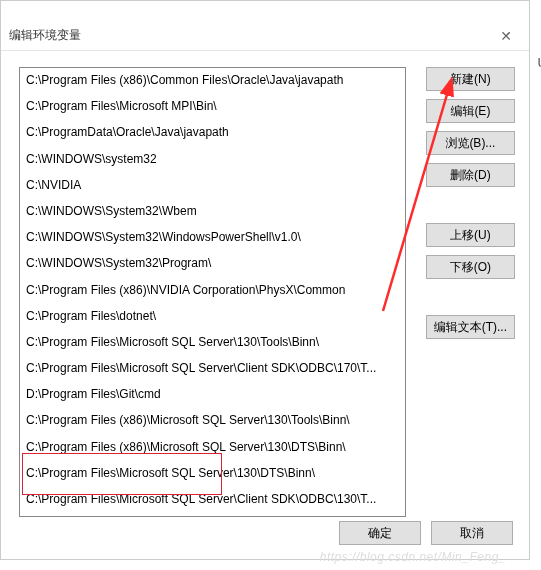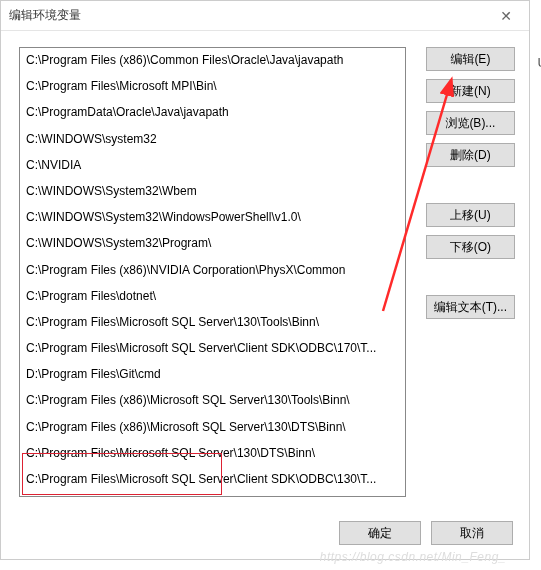--- a/index.html
+++ b/index.html
@@ -1,18 +1,18 @@
 <!DOCTYPE html>
 <html><head>
 <meta charset="utf-8">
 <style>
 * { box-sizing: border-box; margin: 0; padding: 0; }
 body { font-family: "Microsoft YaHei", "Segoe UI", sans-serif; font-size: 12px; background: #fff; width: 541px; height: 570px; position: relative; overflow: hidden; }
 .dialog { width: 530px; height: 560px; border: 1px solid #ccc; background: #fff; position: relative; }
-.titlebar { height: 30px; display: flex; align-items: center; padding: 0 8px; border-bottom: 1px solid #e5e5e5; }
+.titlebar { height: 30px; display: flex; align-items: center; padding: 0 8px; border-bottom: 1px solid #e5e5e5; margin-top: 20px; }
 .titlebar .title { flex: 1; font-size: 12px; color: #333; }
 .titlebar .close { width: 30px; text-align: center; color: #666; font-size: 14px; cursor: pointer; }
 .content { display: flex; padding: 16px 14px 8px 18px; gap: 20px; }
 .listbox { width: 390px; height: 450px; border: 1px solid #888; background: #fff; overflow: hidden; }
 .listbox .row { padding: 3px 6px; font-size: 12px; color: #000; white-space: nowrap; overflow: hidden; text-overflow: ellipsis; border-bottom: 1px solid transparent; cursor: default; line-height: 1.6; }
 .highlight-box { position: absolute; border: 1px solid #d23; pointer-events: none; }
 .sidebar { display: flex; flex-direction: column; gap: 8px; width: 90px; }
 .btn { height: 24px; border: 1px solid #adadad; background: #e1e1e1; font-size: 12px; color: #000; cursor: pointer; display: flex; align-items: center; justify-content: center; }
 .spacer { height: 20px; }
 .footer { position: absolute; bottom: 14px; right: 16px; display: flex; gap: 10px; }
@@ -46,22 +46,22 @@
         <div class="row">C:\Program Files\Microsoft SQL Server\Client SDK\ODBC\170\T...</div>
         <div class="row">D:\Program Files\Git\cmd</div>
         <div class="row">C:\Program Files (x86)\Microsoft SQL Server\130\Tools\Binn\</div>
         <div class="row">C:\Program Files (x86)\Microsoft SQL Server\130\DTS\Binn\</div>
         <div class="row">C:\Program Files\Microsoft SQL Server\130\DTS\Binn\</div>
         <div class="row">C:\Program Files\Microsoft SQL Server\Client SDK\ODBC\130\T...</div>
         <div class="row">C:\Program Files (x86)\Microsoft SQL Server\150\DTS\Binn\</div>
       </div>
 
     <div class="sidebar">
+      <button class="btn">新建(N)</button>
       <button class="btn">编辑(E)</button>
-      <button class="btn">新建(N)</button>
       <button class="btn">浏览(B)...</button>
       <button class="btn">删除(D)</button>
       <div class="spacer"></div>
       <button class="btn">上移(U)</button>
       <button class="btn">下移(O)</button>
       <div class="spacer"></div>
       <button class="btn">编辑文本(T)...</button>
     </div>
   </div>
 

